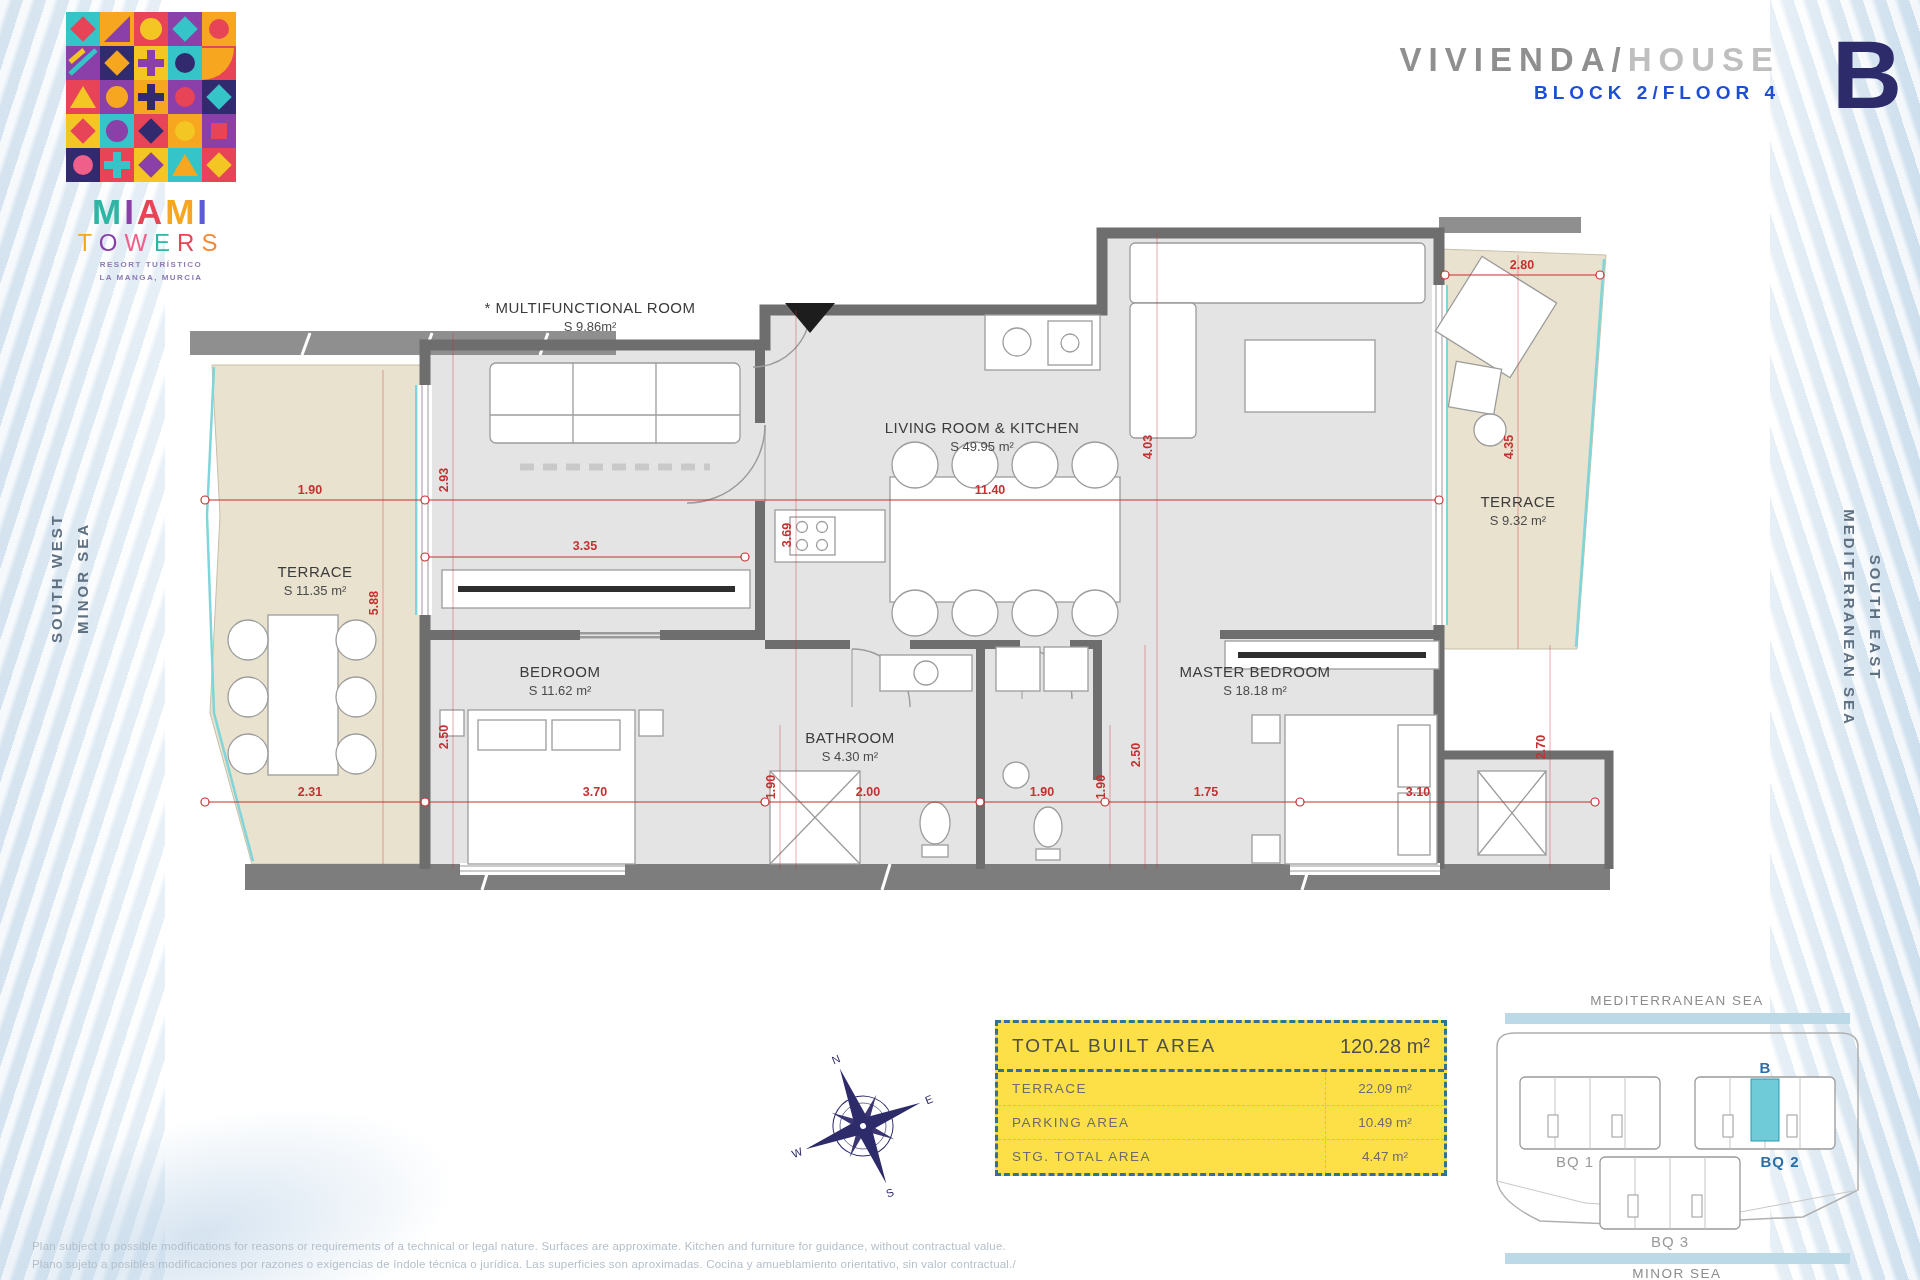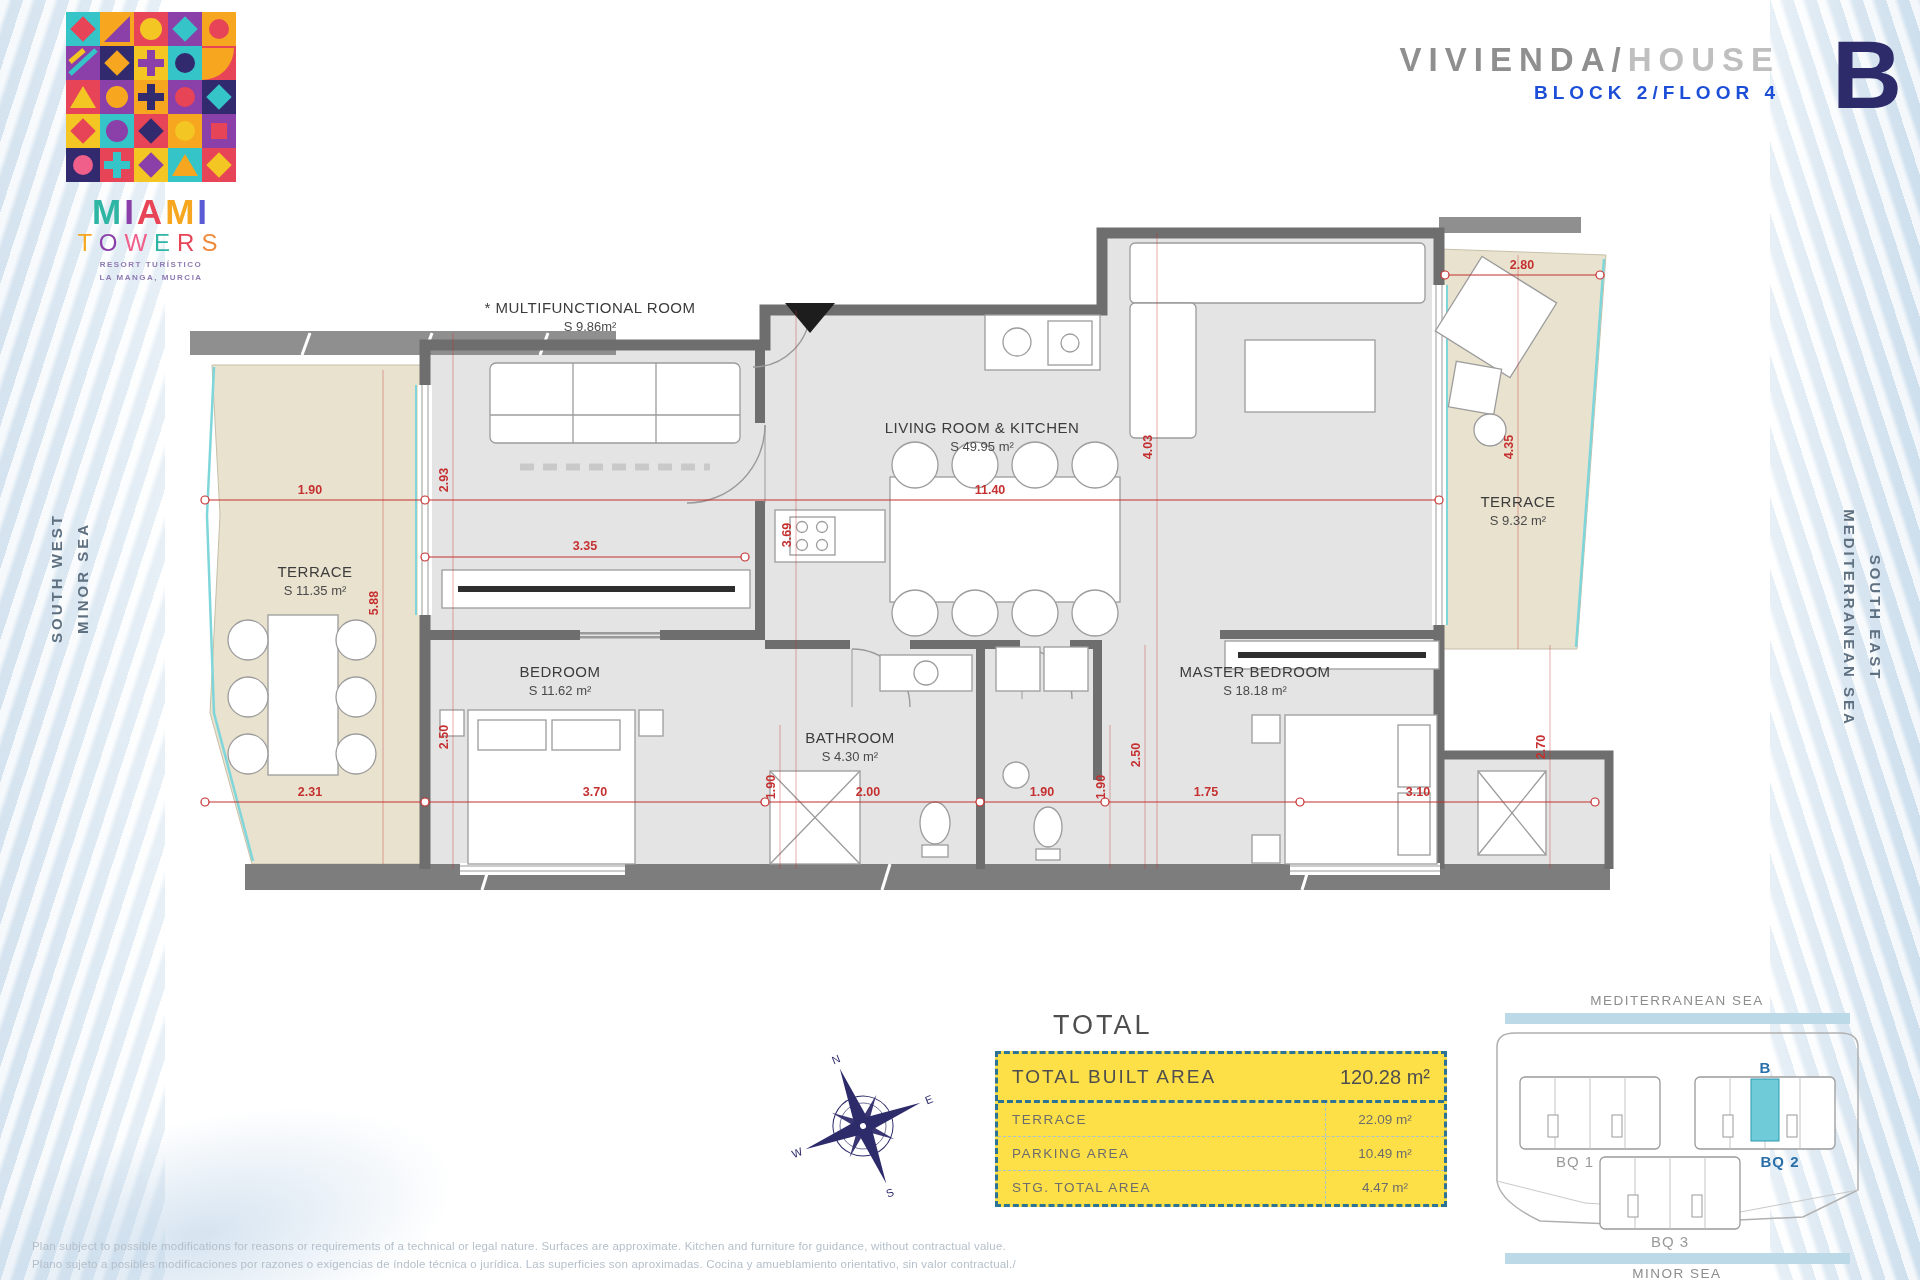--- a/index.html
+++ b/index.html
@@ -423,21 +423,20 @@
     <text x="660" y="546" font-size="13" fill="#4a4a4a">S 4.30 m²</text>
     <text x="1065" y="462" font-size="15" fill="#3c3c3c" letter-spacing="0.5">MASTER BEDROOM</text>
     <text x="1065" y="480" font-size="13" fill="#4a4a4a">S 18.18 m²</text>
     <text x="1328" y="292" font-size="15" fill="#3c3c3c" letter-spacing="0.5">TERRACE</text>
     <text x="1328" y="310" font-size="13" fill="#4a4a4a">S 9.32 m²</text>
   </g>
 </svg>
 </div>
 
 <div class="total-block">
-  <div class="total-title">TOTAL</div>
   <div class="total-table">
     <div class="trow primary">
       <div class="tlabel">TOTAL BUILT AREA</div>
       <div class="tvalue">120.28 m²</div>
     </div>
     <div class="trow sub">
       <div class="tlabel">TERRACE</div>
       <div class="tvalue">22.09 m²</div>
     </div>
     <div class="trow sub">

